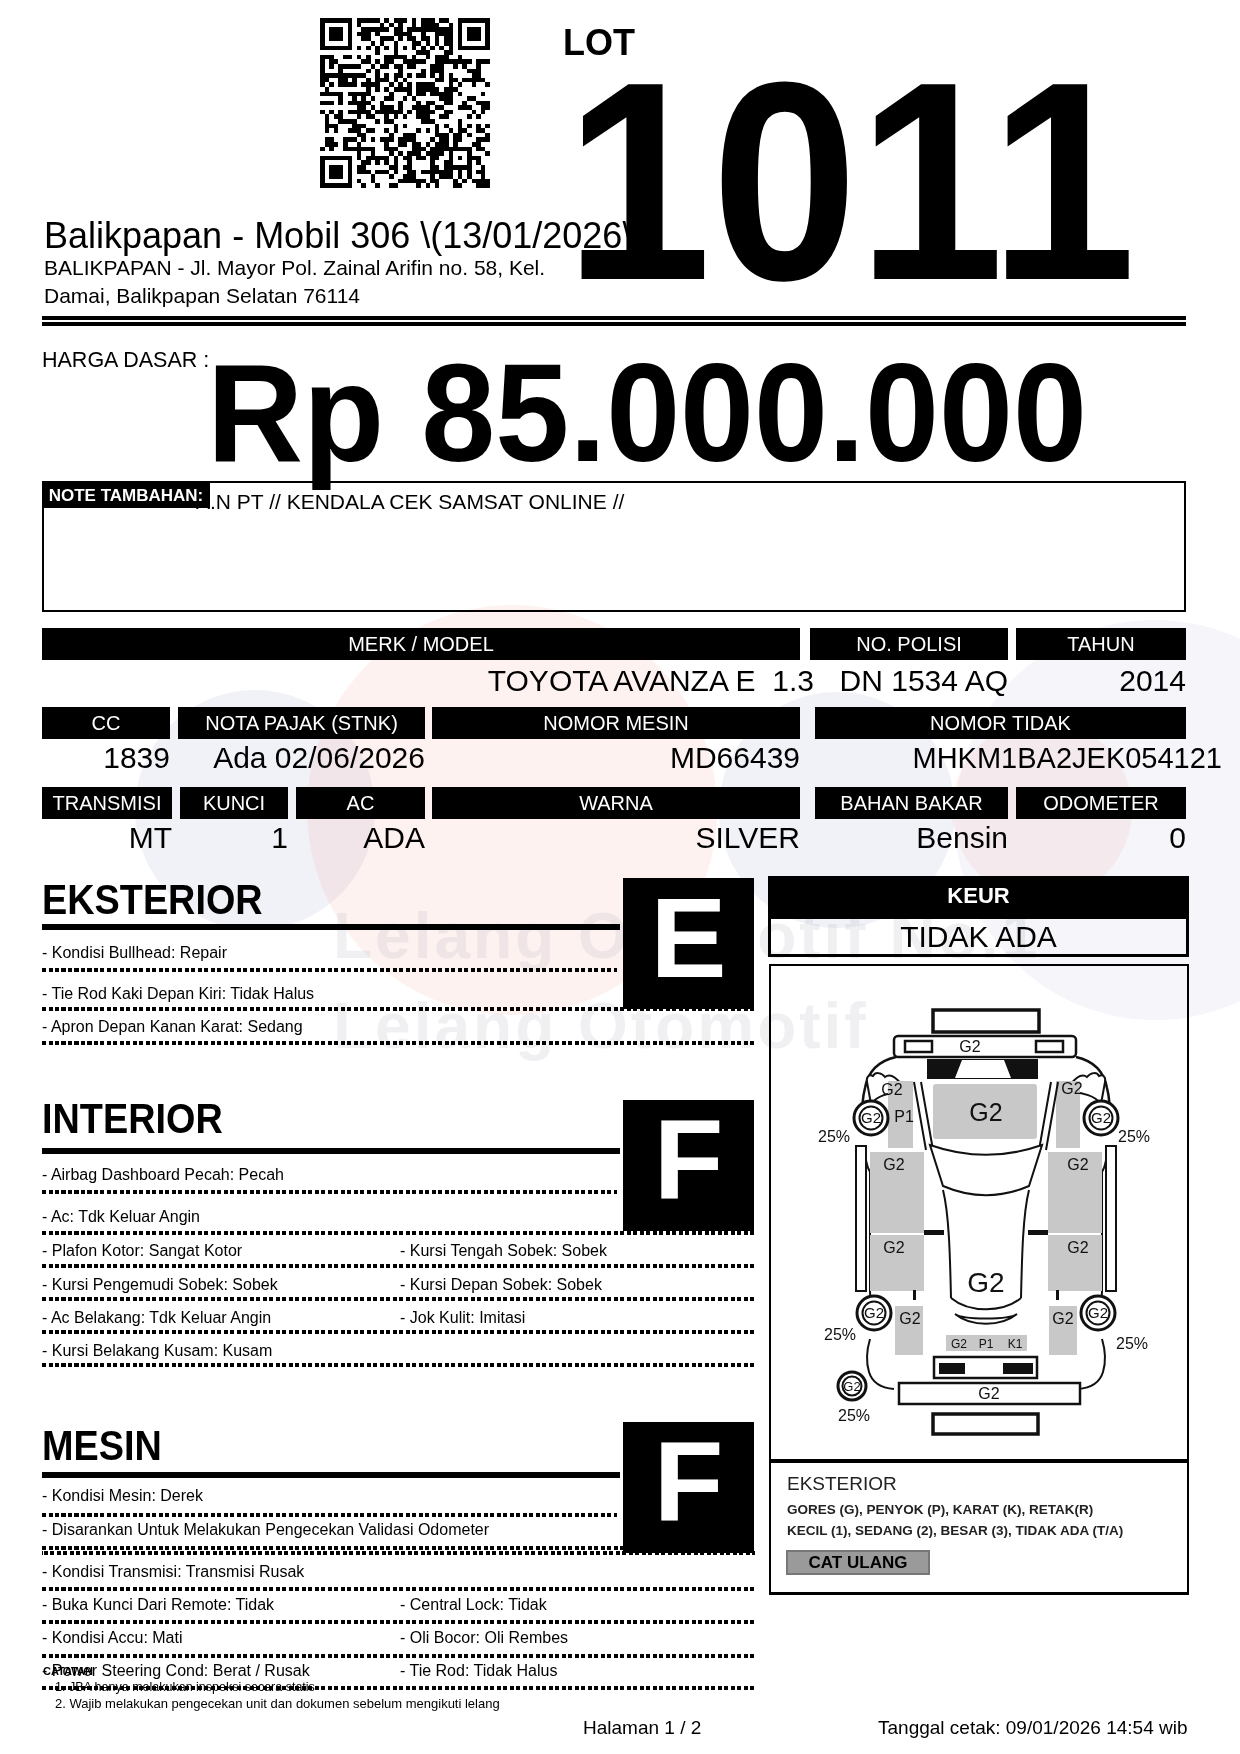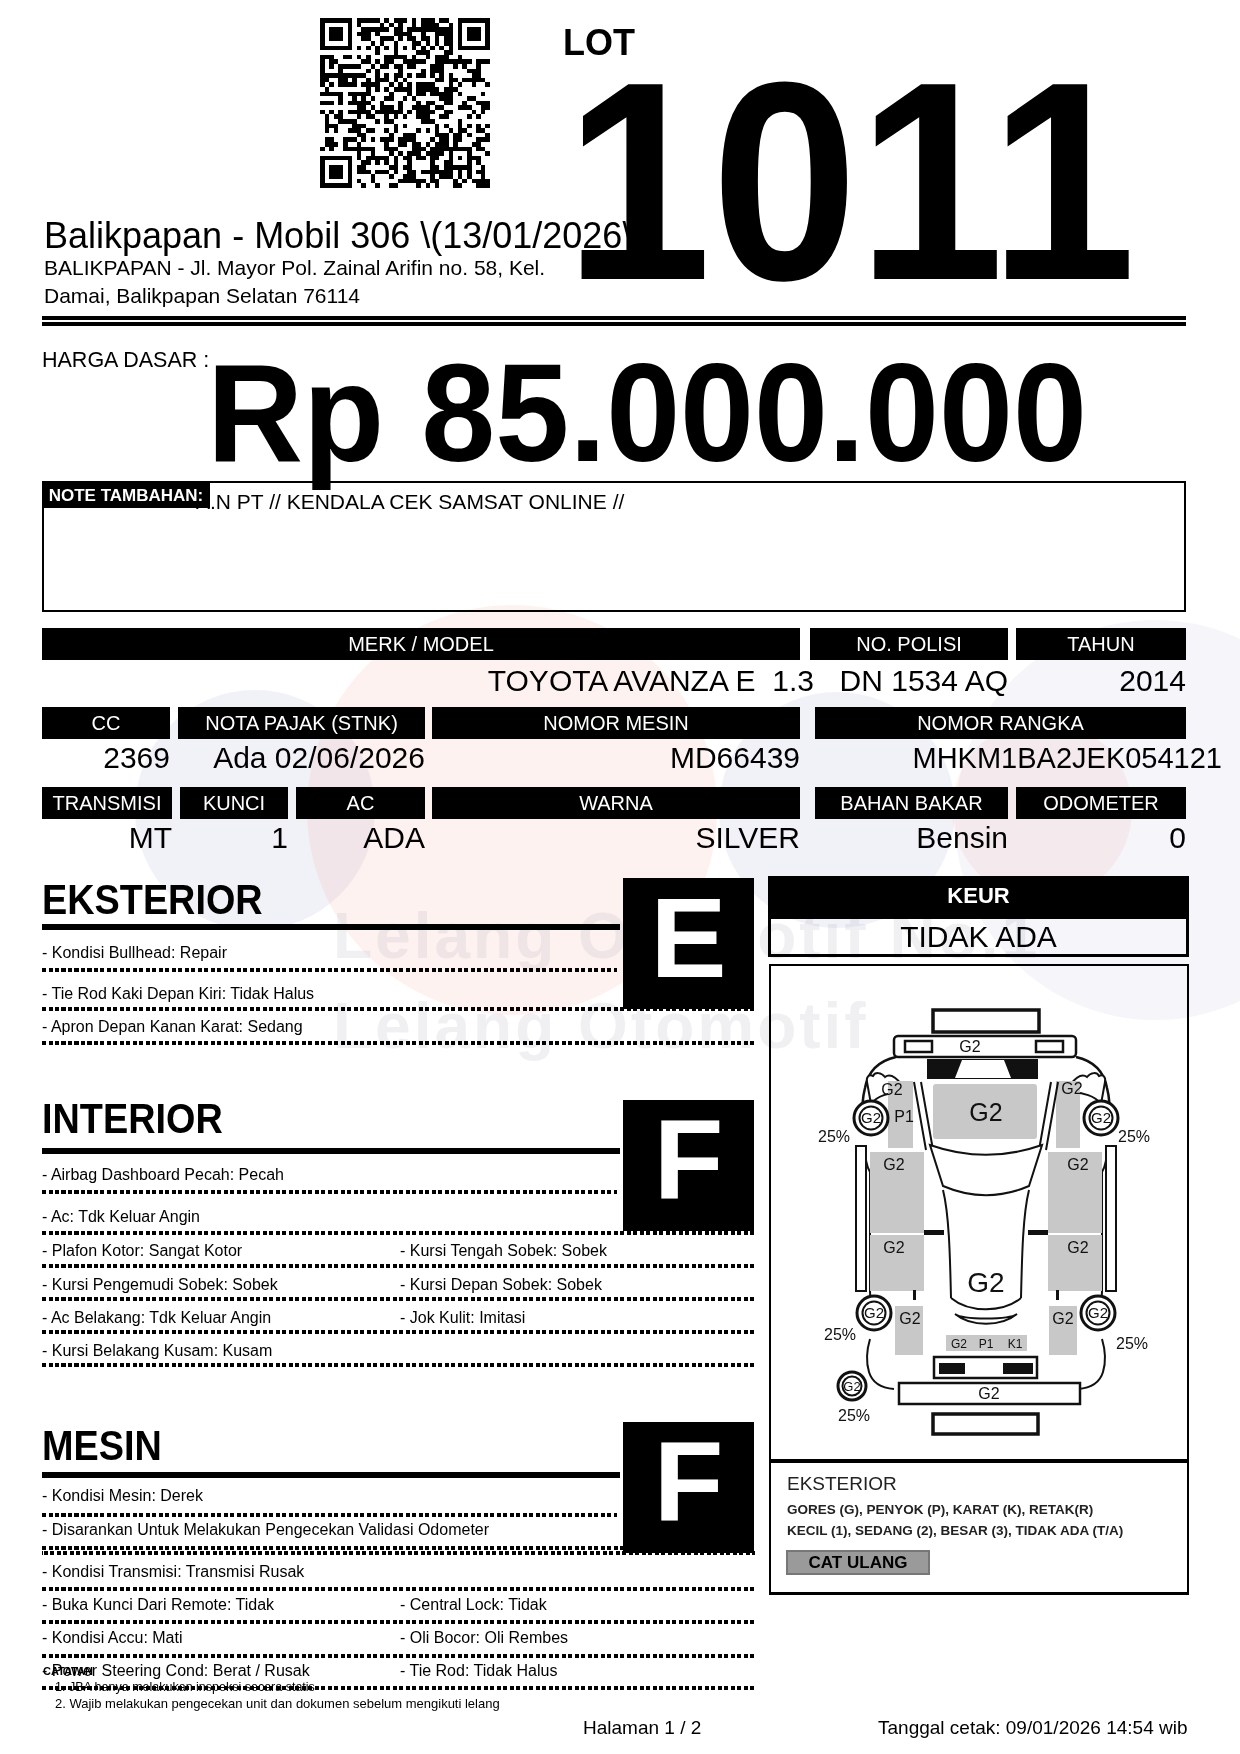--- a/index.html
+++ b/index.html
@@ -44,22 +44,22 @@
 <div class="hdr" style="left:42px;top:628px;width:758px">MERK / MODEL</div>
 <div class="hdr" style="left:810px;top:628px;width:198px">NO. POLISI</div>
 <div class="hdr" style="left:1016px;top:628px;width:170px">TAHUN</div>
 <div class="val" style="left:56px;top:671px;width:758px">TOYOTA AVANZA E&nbsp; 1.3</div>
 <div class="val" style="left:810px;top:671px;width:198px">DN 1534 AQ</div>
 <div class="val" style="left:1016px;top:671px;width:170px">2014</div>
 
 <div class="hdr" style="left:42px;top:707px;width:128px">CC</div>
 <div class="hdr" style="left:178px;top:707px;width:247px">NOTA PAJAK (STNK)</div>
 <div class="hdr" style="left:432px;top:707px;width:368px">NOMOR MESIN</div>
-<div class="hdr" style="left:815px;top:707px;width:371px">NOMOR RANGKA</div>
-<div class="val" style="left:42px;top:748px;width:128px">2369</div>
+<div class="hdr" style="left:815px;top:707px;width:371px">NOMOR TIDAK</div>
+<div class="val" style="left:42px;top:748px;width:128px">1839</div>
 <div class="val" style="left:178px;top:748px;width:247px">Ada 02/06/2026</div>
 <div class="val" style="left:432px;top:748px;width:368px">MD66439</div>
 <div class="val" style="left:851px;top:748px;width:371px;font-size:29px">MHKM1BA2JEK054121</div>
 
 <div class="hdr" style="left:42px;top:787px;width:130px">TRANSMISI</div>
 <div class="hdr" style="left:180px;top:787px;width:108px">KUNCI</div>
 <div class="hdr" style="left:296px;top:787px;width:129px">AC</div>
 <div class="hdr" style="left:432px;top:787px;width:368px">WARNA</div>
 <div class="hdr" style="left:815px;top:787px;width:193px">BAHAN BAKAR</div>
 <div class="hdr" style="left:1016px;top:787px;width:170px">ODOMETER</div>

